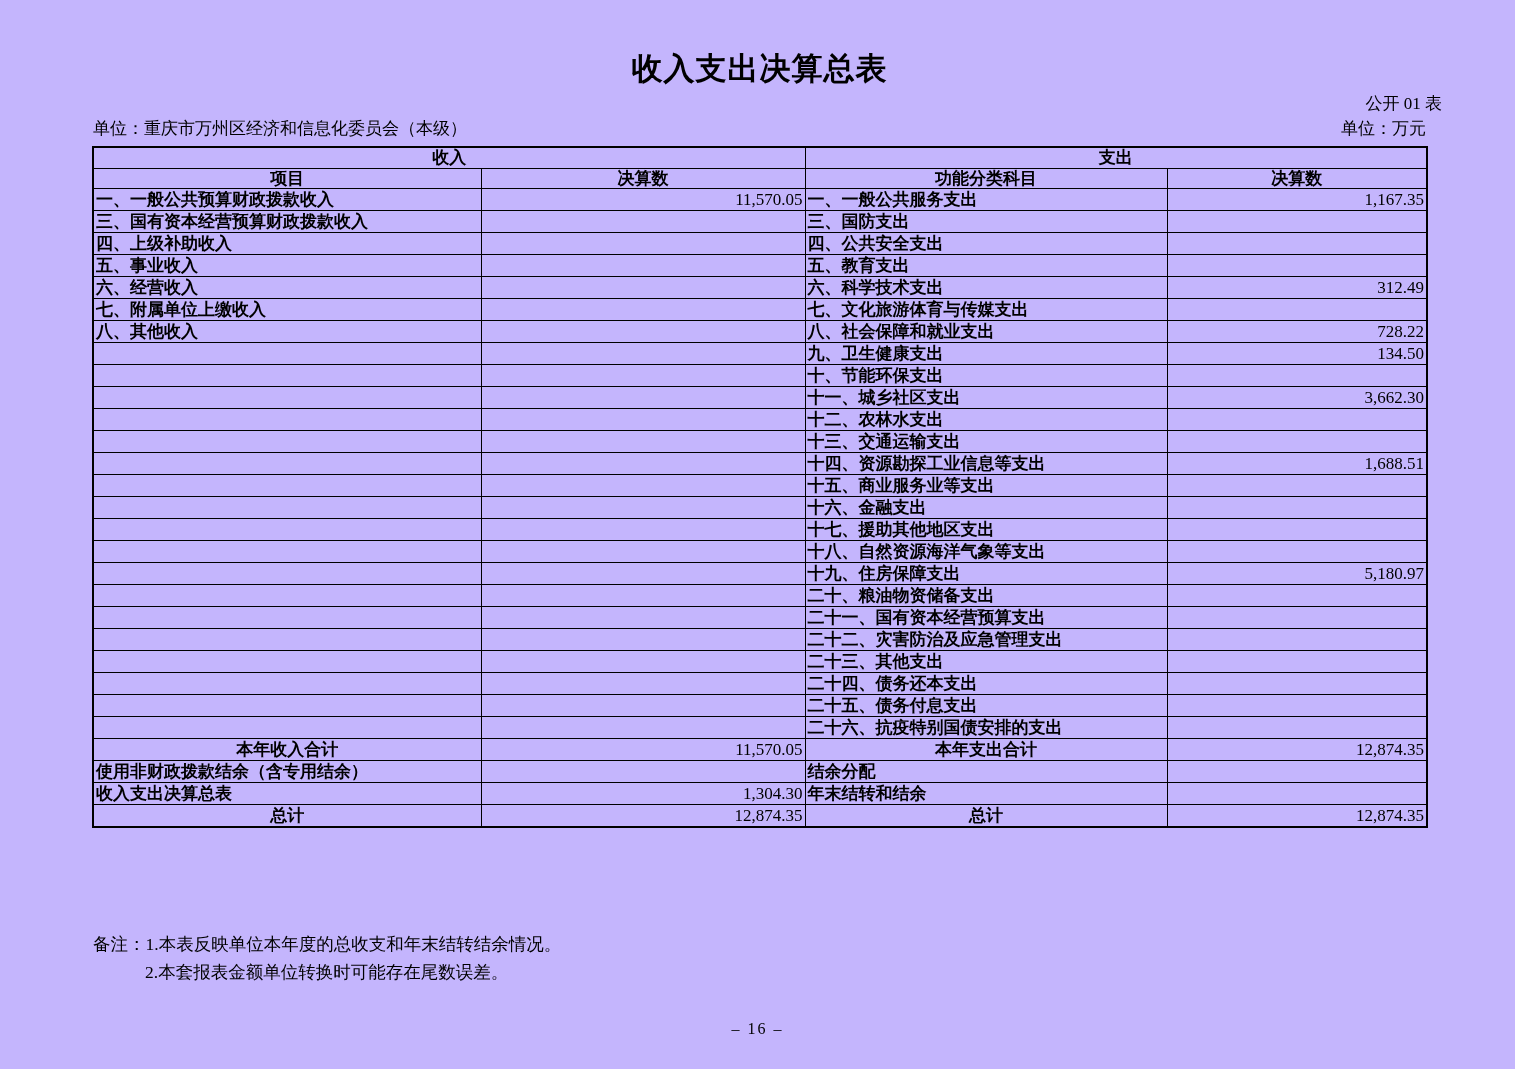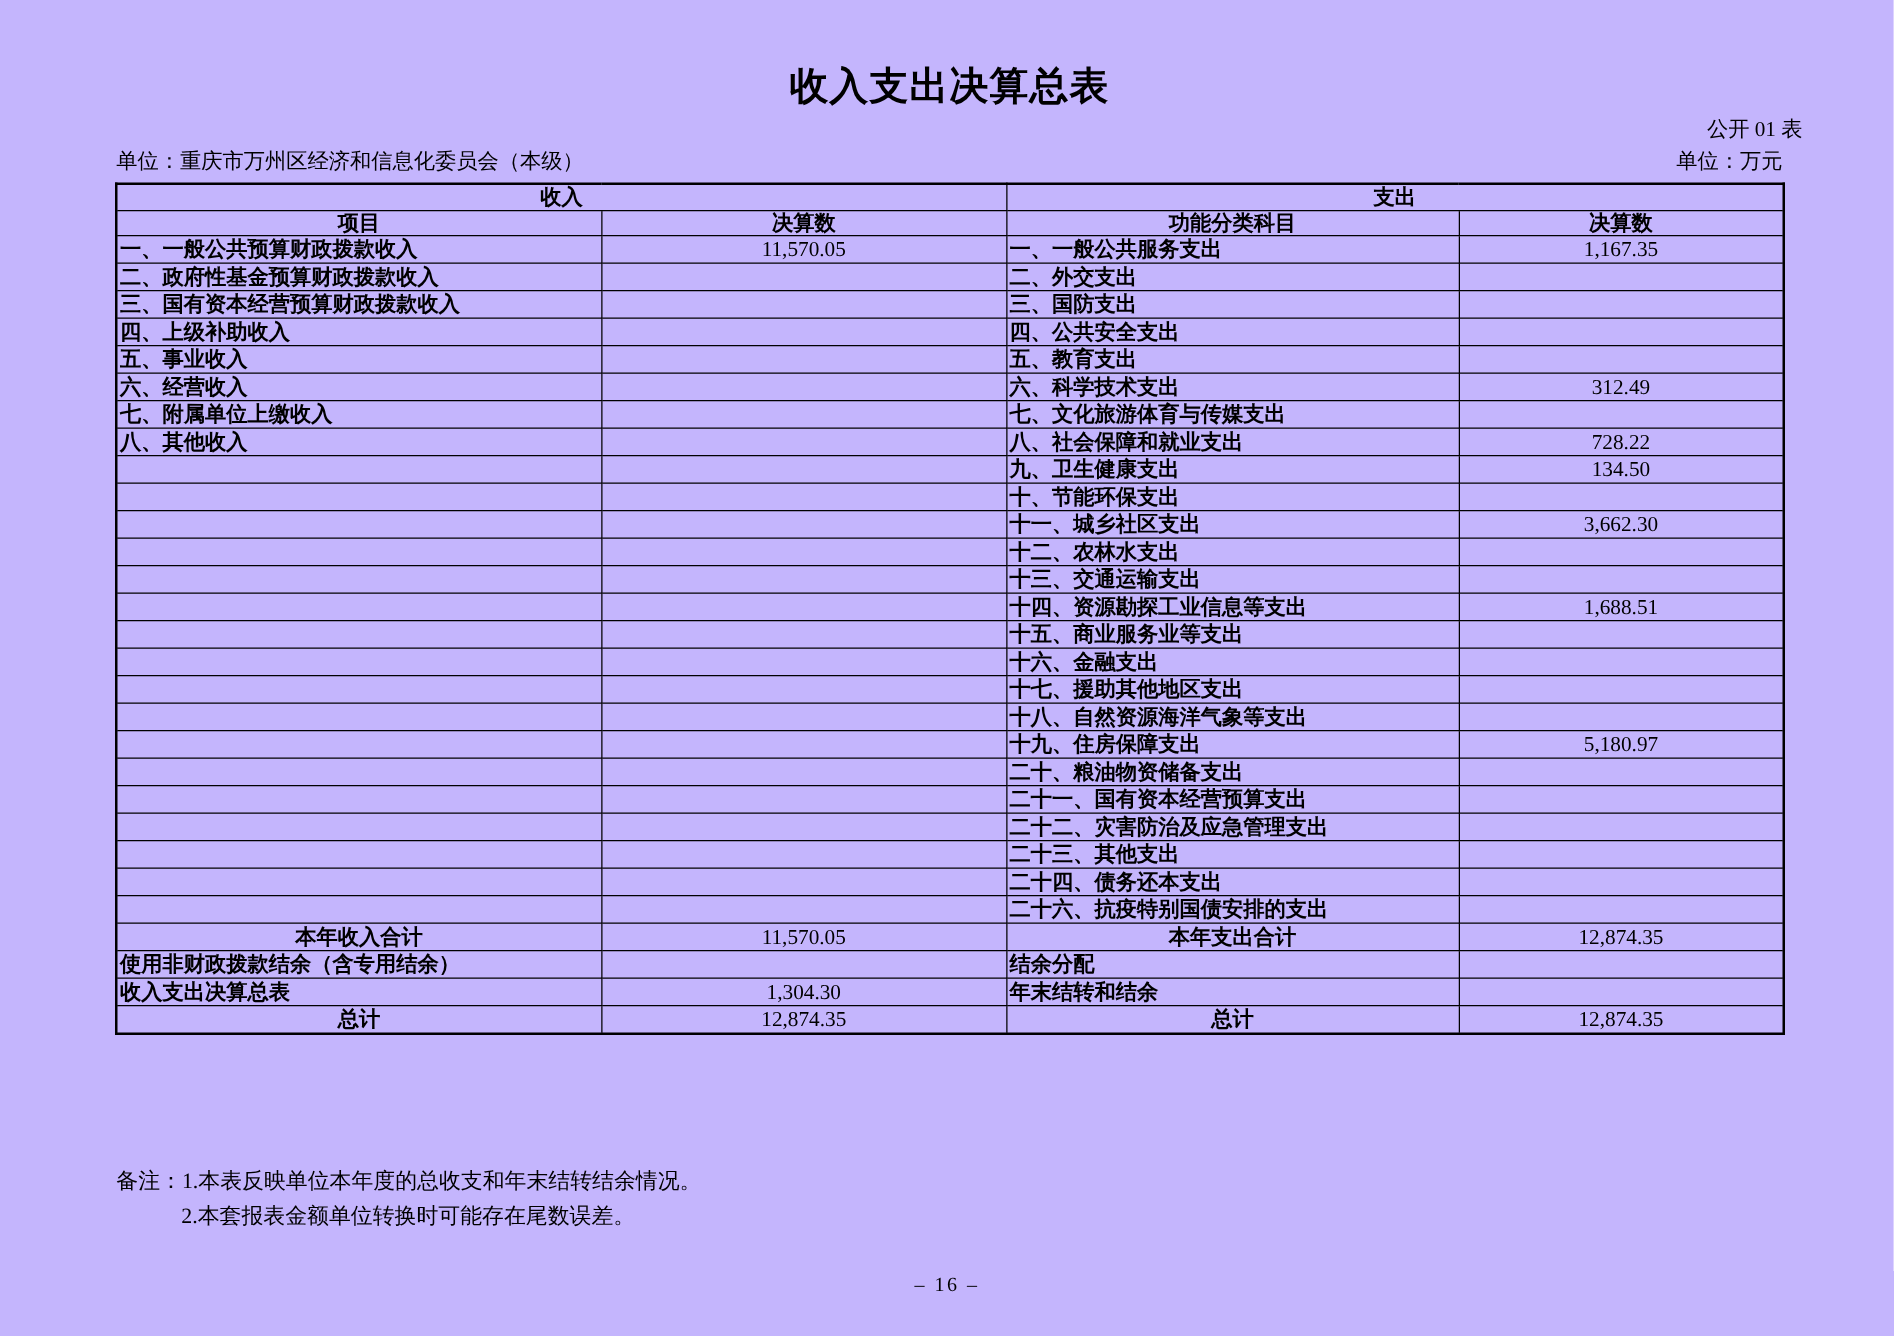--- a/index.html
+++ b/index.html
@@ -55,21 +55,21 @@
     height: 22px;
     padding: 0 2px;
     line-height: 1.15;
     overflow: hidden;
     white-space: nowrap;
     vertical-align: middle;
   }
   table.fin th { font-weight: bold; text-align: center; height: 19px; }
   td.lbl  { font-weight: bold; text-align: left; }
   td.lblc { font-weight: bold; text-align: center; }
-  td.num  { font-weight: normal; text-align: center; padding-right: 12px; }
+  td.num  { font-weight: normal; text-align: right; padding-right: 12px; }
   td.numl { padding-right: 14px; }
   .notes {
     position: absolute;
     top: 930px;
     left: 93px;
     font-size: 17.5px;
     line-height: 28px;
   }
   .notes .note-line { white-space: nowrap; }
   .notes .note-indent { padding-left: 52px; }
@@ -117,26 +117,20 @@
       </tr>
     </thead>
     <tbody id="table-body">
         <tr>
           <td class="lbl">一、一般公共预算财政拨款收入</td>
           <td class="num numl">11,570.05</td>
           <td class="lbl">一、一般公共服务支出</td>
           <td class="num">1,167.35</td>
         </tr>
         <tr>
-          <td class="lbl">二、政府性基金预算财政拨款收入</td>
-          <td class="num numl"></td>
-          <td class="lbl">二、外交支出</td>
-          <td class="num"></td>
-        </tr>
-        <tr>
           <td class="lbl">三、国有资本经营预算财政拨款收入</td>
           <td class="num numl"></td>
           <td class="lbl">三、国防支出</td>
           <td class="num"></td>
         </tr>
         <tr>
           <td class="lbl">四、上级补助收入</td>
           <td class="num numl"></td>
           <td class="lbl">四、公共安全支出</td>
           <td class="num"></td>
@@ -252,20 +246,26 @@
         <tr>
           <td class="lbl"></td>
           <td class="num numl"></td>
           <td class="lbl">二十三、其他支出</td>
           <td class="num"></td>
         </tr>
         <tr>
           <td class="lbl"></td>
           <td class="num numl"></td>
           <td class="lbl">二十四、债务还本支出</td>
+          <td class="num"></td>
+        </tr>
+        <tr>
+          <td class="lbl"></td>
+          <td class="num numl"></td>
+          <td class="lbl">二十五、债务付息支出</td>
           <td class="num"></td>
         </tr>
         <tr>
           <td class="lbl"></td>
           <td class="num numl"></td>
           <td class="lbl">二十六、抗疫特别国债安排的支出</td>
           <td class="num"></td>
         </tr>
         <tr>
           <td class="lblc">本年收入合计</td>

